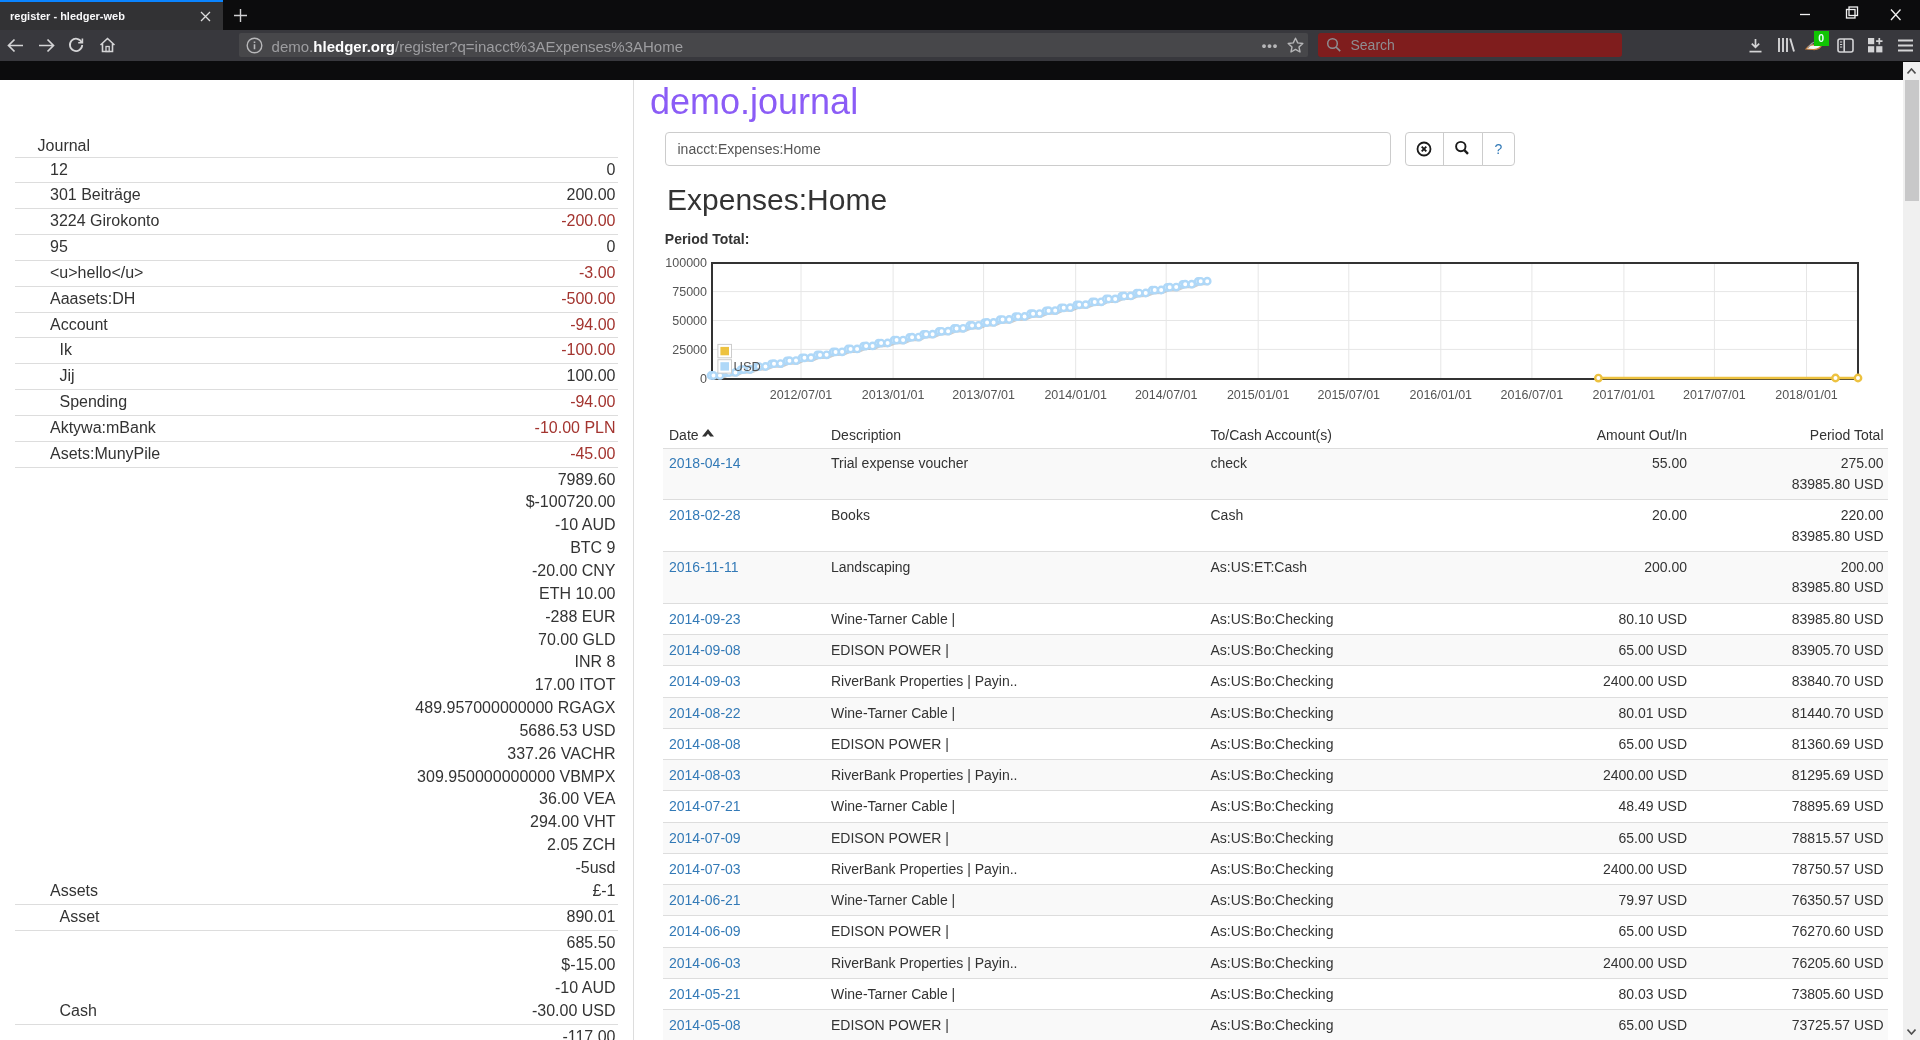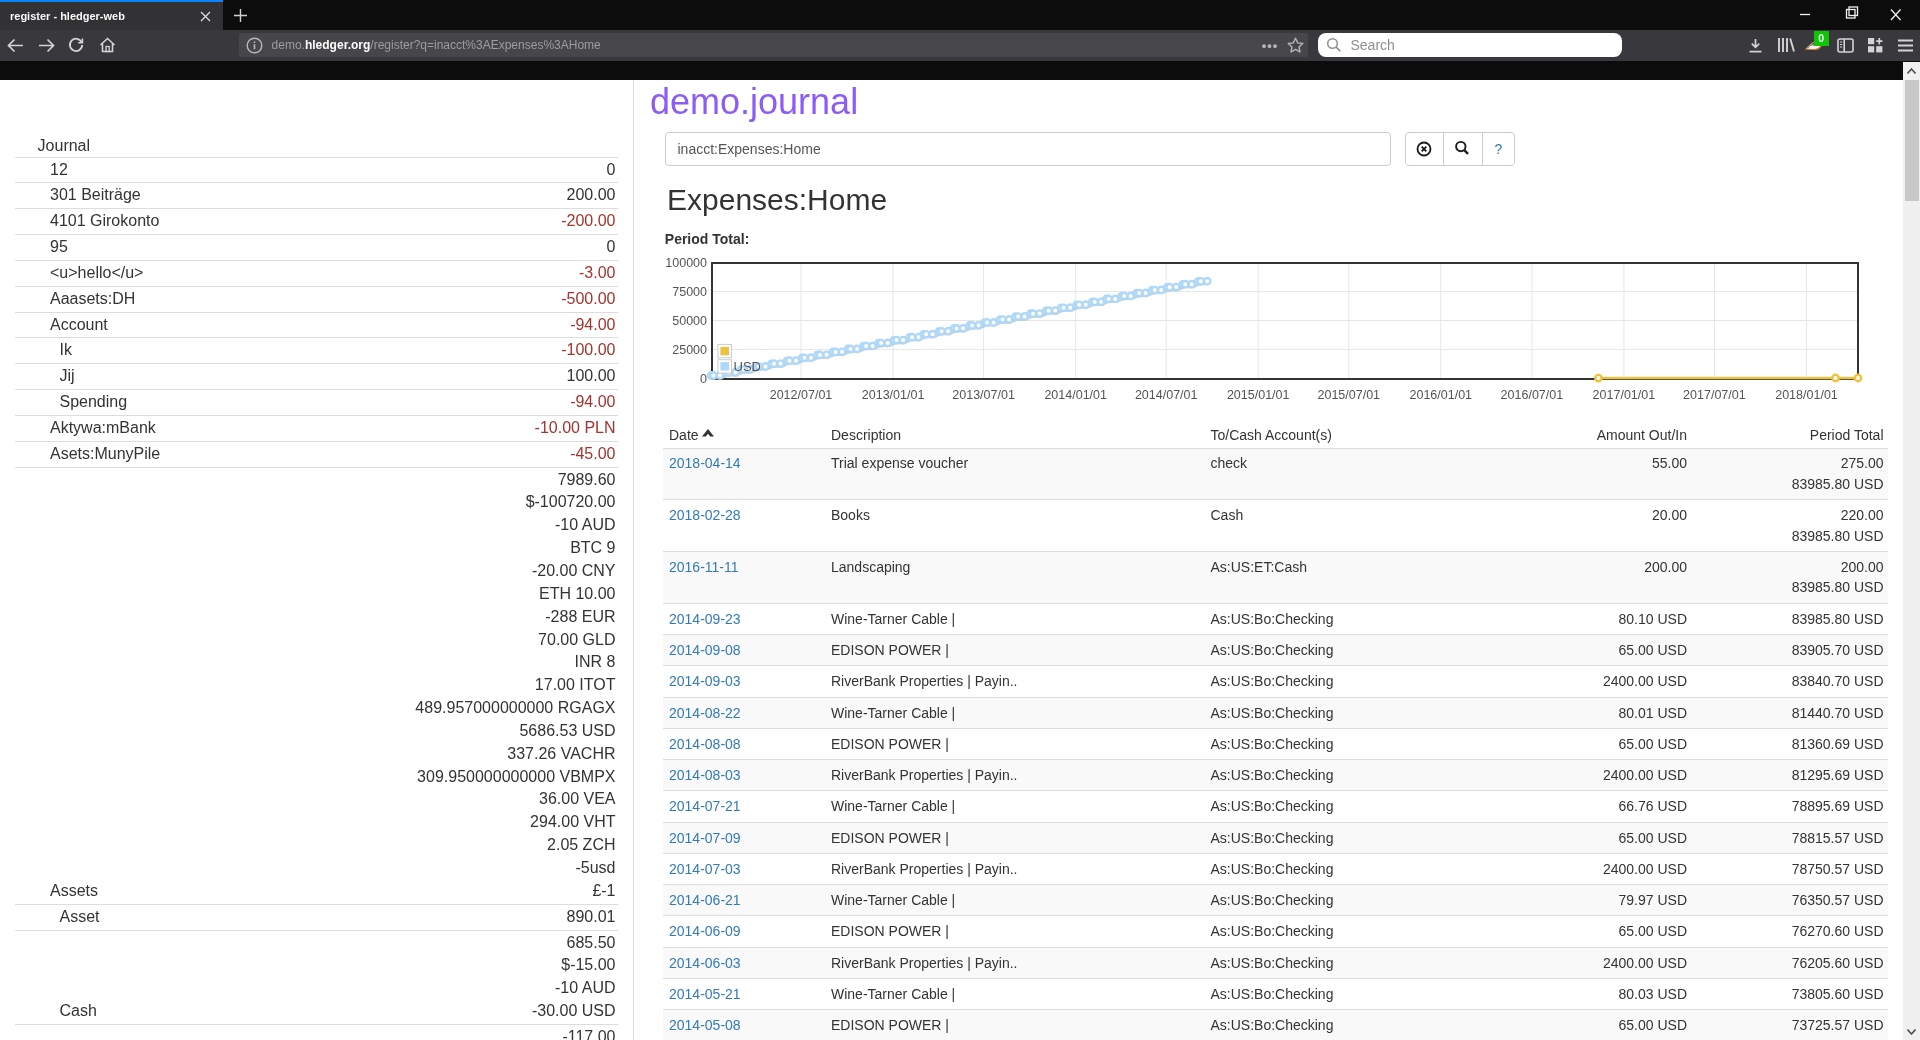--- a/index.html
+++ b/index.html
@@ -6,23 +6,23 @@
   font-family:"Liberation Sans",sans-serif;-webkit-font-smoothing:antialiased}
 #chrome{position:absolute;left:0;top:0;width:1920px;height:80px;background:#0c0c0d}
 #tabbar{position:absolute;left:0;top:0;width:1920px;height:30px;background:#0c0c0d}
 #tab{position:absolute;left:0;top:0;width:222.5px;height:30px;background:#323234;border-top:2px solid #0a84ff}
 #tab .t{position:absolute;left:10px;top:8px;font-size:11px;font-weight:700;color:#f9f9fa}
 #tab .x{position:absolute;left:198px;top:5px;font-size:13px;color:#dcdcdc}
 #toolbar{position:absolute;left:0;top:30px;width:1920px;height:30.5px;background:#38383d}
 .ticon{position:absolute;top:30px;height:30px;display:flex;align-items:center;justify-content:center;color:#d4d4d6}
 #urlbar{position:absolute;left:238.6px;top:33px;width:1069px;height:24.4px;background:#47474a;border-radius:2px}
 #urlbar .info{position:absolute;left:7px;top:3.7px}
-#urlbar .utext{position:absolute;left:33px;top:4.6px;font-size:12px;color:#9d9da0;white-space:nowrap}
+#urlbar .utext{position:absolute;left:33px;top:4.6px;font-size:15px;color:#9d9da0;white-space:nowrap}
 #urlbar .utext b{color:#fdfdfe;font-weight:700}
-#searchbox{position:absolute;left:1317.5px;top:33px;width:304.7px;height:24.4px;background:#ffffff;border-radius:8px}
+#searchbox{position:absolute;left:1317.5px;top:33px;width:304.7px;height:24.4px;background:#7f1d1d;border-radius:3px}
 #searchbox .stext{position:absolute;left:33px;top:4.4px;font-size:14px;color:#8e8e92}
 #chromeline{position:absolute;left:0;top:60.5px;width:1920px;height:1.5px;background:#0c0c0d}
 #page{position:absolute;left:0;top:62px;width:1903px;height:978px;background:#fff;color:#333}
 #vdiv{position:absolute;left:633px;top:0;width:1px;height:978px;background:#ddd}
 
 #sjournal{position:absolute;left:37.6px;top:75.2px;font-size:16px;color:#333}
 #sidebar{position:absolute;left:15px;top:94.5px;width:602.5px}
 .srow{position:relative;border-top:1px solid #ddd;padding:1px 0}
 .srow .nm{position:absolute;bottom:1px;font-size:16px;line-height:22.85px;color:#333}
 .srow .amts{text-align:right;padding-right:2px}
@@ -71,21 +71,21 @@
           <div class="am">0</div>
         </div>
       </div>
 <div class="srow">
         <span class="nm" style="left:35px">301 Beiträge</span>
         <div class="amts">
           <div class="am">200.00</div>
         </div>
       </div>
 <div class="srow">
-        <span class="nm" style="left:35px">4101 Girokonto</span>
+        <span class="nm" style="left:35px">3224 Girokonto</span>
         <div class="amts">
           <div class="am neg">-200.00</div>
         </div>
       </div>
 <div class="srow">
         <span class="nm" style="left:35px">95</span>
         <div class="amts">
           <div class="am">0</div>
         </div>
       </div>
@@ -449,21 +449,21 @@
         <span class="c3">As:US:Bo:Checking</span>
         <span class="c4">2400.00 USD</span>
         <span class="c5">
           <div>81295.69 USD</div>
         </span>
       </div>
 <div class="rrow">
         <span class="c1"><a>2014-07-21</a></span>
         <span class="c2">Wine-Tarner Cable |</span>
         <span class="c3">As:US:Bo:Checking</span>
-        <span class="c4">66.76 USD</span>
+        <span class="c4">48.49 USD</span>
         <span class="c5">
           <div>78895.69 USD</div>
         </span>
       </div>
 <div class="rrow odd">
         <span class="c1"><a>2014-07-09</a></span>
         <span class="c2">EDISON POWER |</span>
         <span class="c3">As:US:Bo:Checking</span>
         <span class="c4">65.00 USD</span>
         <span class="c5">

